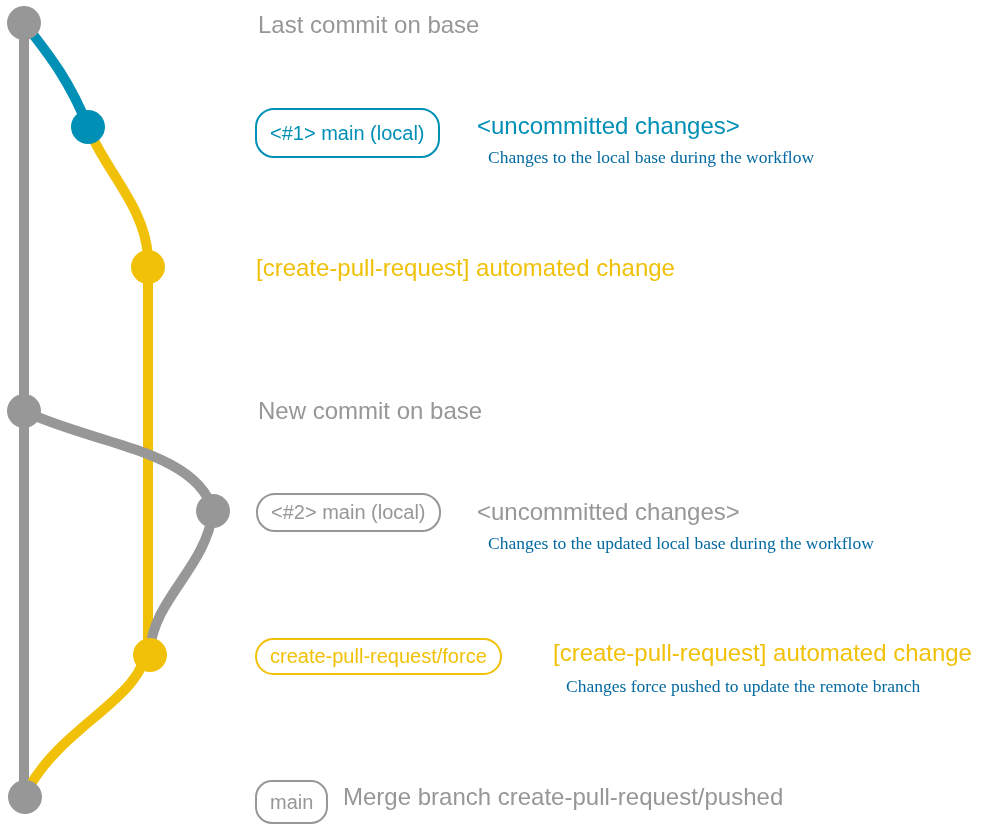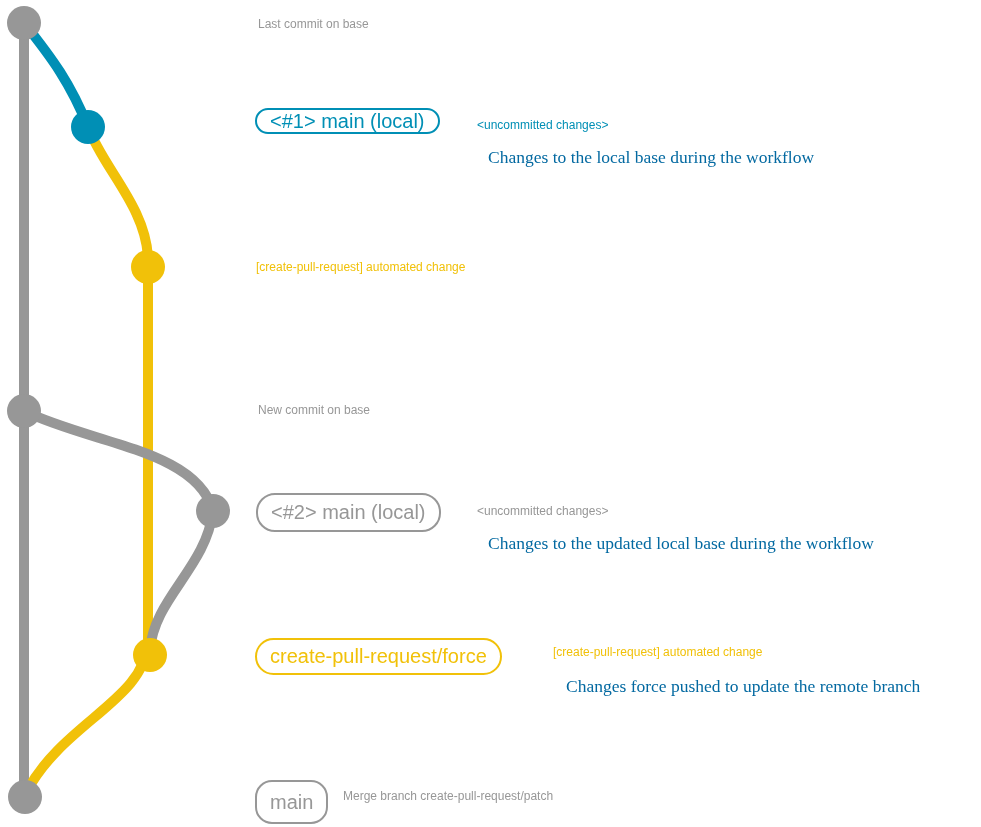--- a/index.html
+++ b/index.html
@@ -9,21 +9,21 @@
     background:#ffffff;
     font-family:"Liberation Sans",sans-serif;
     overflow:hidden;
   }
   .graph-svg{position:absolute;left:0;top:0;}
   .t{
     position:absolute;
     transform:translateY(-50%);
     white-space:nowrap;
     line-height:1.15;
-    font-size:12px;
+    font-size:24px;
   }
   .gray{color:#979797;}
   .teal{color:#008fb5;}
   .yellow{color:#f1c109;}
   .serif{
     font-family:"Liberation Serif",serif;
     font-size:17.5px;
     color:#0369a1;
   }
   .badge{
@@ -60,32 +60,32 @@
     <circle cx="88" cy="127" r="17" fill="#008fb5"></circle>
     <circle cx="148" cy="267" r="17" fill="#f1c109"></circle>
     <circle cx="24" cy="411" r="17" fill="#979797"></circle>
     <circle cx="213" cy="511" r="17" fill="#979797"></circle>
     <circle cx="150" cy="655" r="17" fill="#f1c109"></circle>
     <circle cx="25" cy="797" r="17" fill="#979797"></circle>
   </svg>
 
   <div class="t gray" style="left:258px;top:25px;">Last commit on base</div>
 
-  <div class="badge teal" style="left:255px;top:108px;height:26px;">&lt;#1&gt; main (local)</div>
+  <div class="badge teal" style="left:255px;top:108px;height:50px;">&lt;#1&gt; main (local)</div>
   <div class="t teal" style="left:477px;top:126px;">&lt;uncommitted changes&gt;</div>
   <div class="t serif" style="left:488px;top:157px;">Changes to the local base during the workflow</div>
 
   <div class="t yellow" style="left:256px;top:268px;">[create-pull-request] automated change</div>
 
   <div class="t gray" style="left:258px;top:411px;">New commit on base</div>
 
   <div class="badge gray" style="left:256px;top:493px;height:39px;">&lt;#2&gt; main (local)</div>
   <div class="t gray" style="left:477px;top:512px;">&lt;uncommitted changes&gt;</div>
   <div class="t serif" style="left:488px;top:543px;">Changes to the updated local base during the workflow</div>
 
   <div class="badge yellow" style="left:255px;top:638px;height:37px;">create-pull-request/force</div>
   <div class="t yellow" style="left:553px;top:653px;">[create-pull-request] automated change</div>
   <div class="t serif" style="left:566px;top:686px;">Changes force pushed to update the remote branch</div>
 
   <div class="badge gray" style="left:255px;top:780px;height:44px;border-radius:17px;">main</div>
-  <div class="t gray" style="left:343px;top:797px;">Merge branch create-pull-request/patch</div>
+  <div class="t gray" style="left:343px;top:797px;">Merge branch create-pull-request/pushed</div>
 
 </div>
 
 </body></html>

